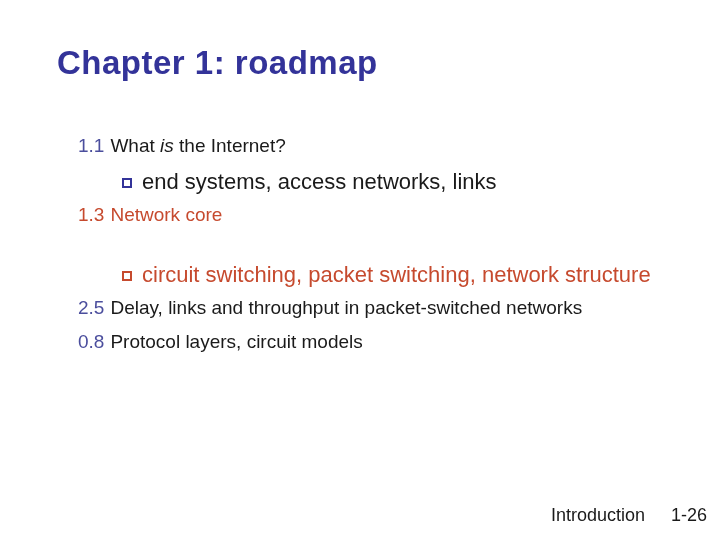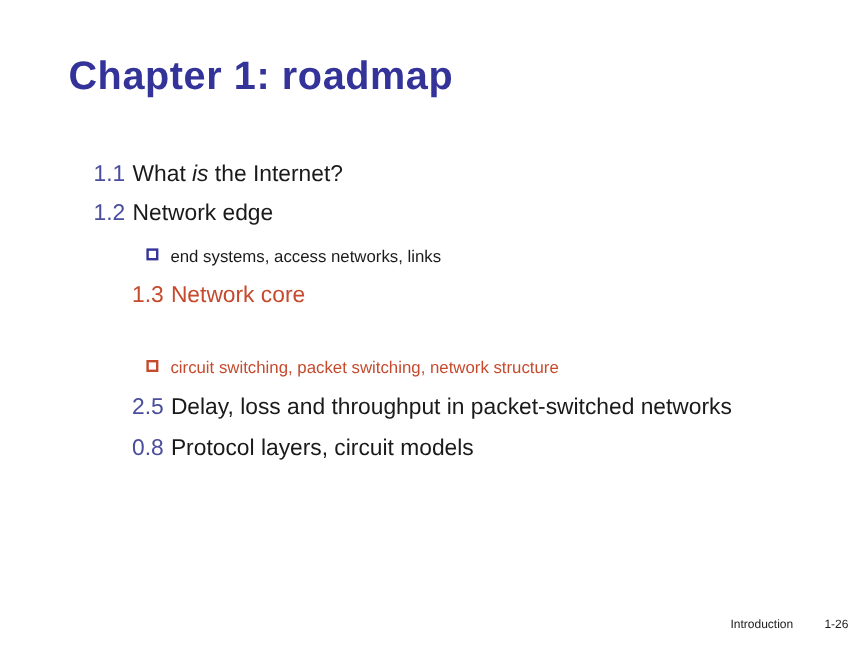--- a/index.html
+++ b/index.html
@@ -46,68 +46,67 @@
   .l1 .num {
     color: var(--number-blue);
     margin-right: 6px;
   }
   .l1.orange, .l1.orange .num { color: var(--accent-orange); }
   .hang {
     padding-left: 23px;
     text-indent: -23px;
   }
   .sub {
-    font-size: 14px;
+    font-size: 22px;
     line-height: 31px;
     margin-left: 44px;
     color: var(--text-black);
   }
   .sub.orange { color: var(--accent-orange); margin-top: 28px; }
   .bullet-sq {
     display: inline-block;
     width: 10px;
     height: 10px;
     border: 2px solid var(--title-blue);
     margin-right: 10px;
     position: relative;
     top: -1px;
   }
   .sub.orange .bullet-sq { border-color: var(--accent-orange); }
   .mt4 { margin-top: 4px; }
-  .mt2 { margin-top: 2px; margin-left: 32px; }
+  .mt2 { margin-top: 2px; }
   .footer {
     position: absolute;
     right: 13px;
     bottom: 14px;
-    font-size: 10px;
+    font-size: 18px;
     color: var(--text-black);
   }
   .footer .page { margin-left: 26px; }
   em { font-style: italic; }
 </style>
 </head>
 <body>
 
 <div class="slide">
 
   <h1 class="slide-title">Chapter 1: roadmap</h1>
 
   <div class="content">
 
     <div class="l1"><span class="num">1.1</span><span>What </span><em>is</em><span> the Internet?</span></div>
 
-    <div class="l1"><span class="num">1.2</span><span>Network edge</span></div>
 
     <div class="sub mt4"><span class="bullet-sq"></span><span>end systems, access networks, links</span></div>
 
     <div class="l1 orange mt2"><span class="num">1.3</span><span>Network core</span></div>
 
     <div class="sub orange"><span class="bullet-sq"></span><span>circuit switching, packet switching, network structure</span></div>
 
-    <div class="l1 hang mt2"><span class="num">2.5</span><span>Delay, loss and throughput in packet-switched networks</span></div>
+    <div class="l1 hang mt2"><span class="num">2.5</span><span>Delay, links and throughput in packet-switched networks</span></div>
 
     <div class="l1 mt2"><span class="num">0.8</span><span>Protocol layers, circuit models</span></div>
 
 
 
   </div>
 
   <div class="footer">
     <span>Introduction</span><span class="page">1-26</span>
   </div>

